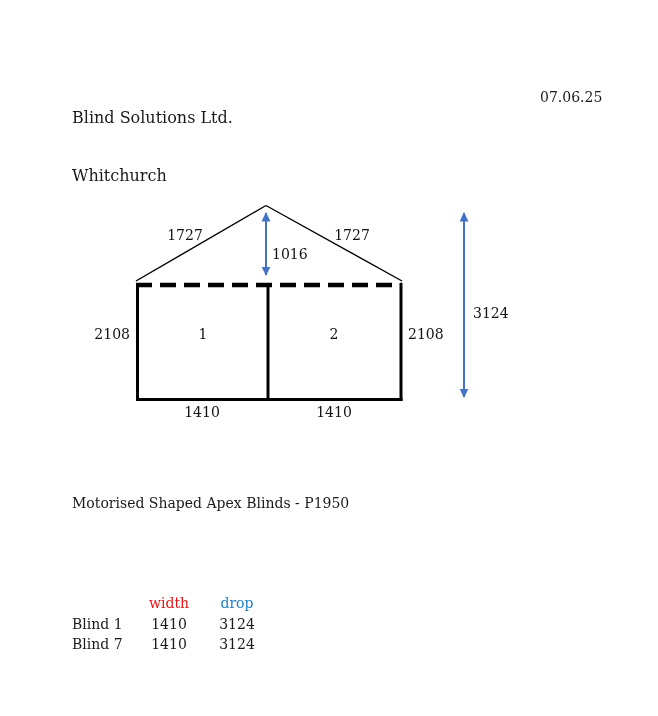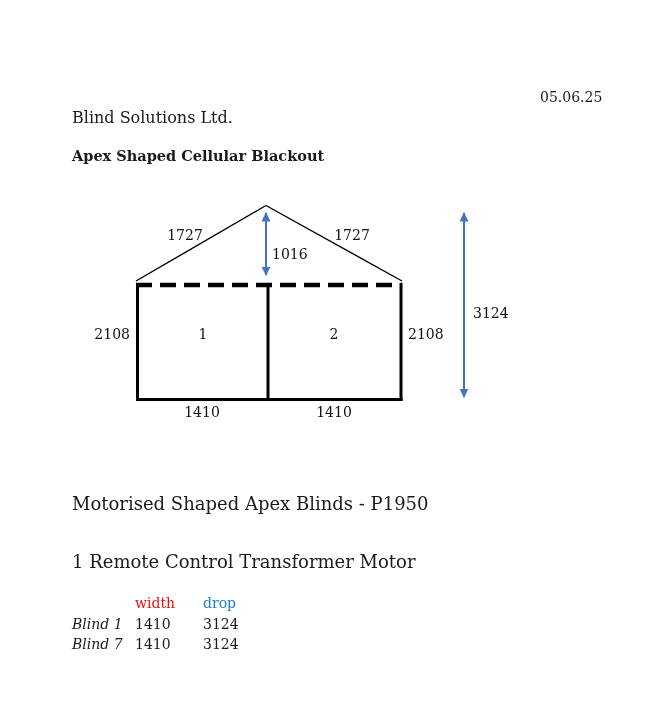--- a/index.html
+++ b/index.html
@@ -25,45 +25,45 @@
   }
   .diagram-svg{
     position:absolute;left:0;top:0;width:658px;height:716px;
   }
   .diagram-svg text{
     font-family:"DejaVu Serif","Liberation Serif",serif;
     font-size:14px;fill:#111111;
   }
   .desc-block{
     position:absolute;left:72px;top:455px;
-    font-size:18px;line-height:19.4px;white-space:pre-wrap;
+    font-size:14px;line-height:19.4px;white-space:pre-wrap;
   }
   .blind-table{
     position:absolute;left:72px;top:593px;
     font-size:14px;line-height:20.6px;
   }
   .t-row{display:flex;}
-  .t-cell-name{width:63px;text-align:left;font-style:italic;}
-  .t-cell-width{width:68px;text-align:left;}
-  .t-cell-drop{width:68px;}
+  .t-cell-name{width:63px;text-align:left;}
+  .t-cell-width{width:68px;text-align:center;}
+  .t-cell-drop{width:68px;text-align:center;}
   .c-width{color:#e81313;}
   .c-drop{color:#1b7ecc;}
 </style>
 </head>
 <body>
 
 <div class="page">
 
   <div class="header-block">
     <div>Blind Solutions Ltd.</div>
+    <div>Whitchurch</div>
   </div>
 
-  <div class="doc-date">05.06.25</div>
+  <div class="doc-date">07.06.25</div>
 
-  <div class="doc-title">Apex Shaped Cellular Blackout</div>
 
   <svg class="diagram-svg" viewBox="0 0 658 716" xmlns="http://www.w3.org/2000/svg" aria-hidden="true">
     <defs>
       <marker id="ah" markerUnits="userSpaceOnUse" markerWidth="10" markerHeight="9" refX="8.5" refY="4.5" orient="auto-start-reverse">
         <path d="M0 0 L9.5 4.5 L0 9 Z" fill="#4472C4"></path>
       </marker>
     </defs>
 
     <line x1="266" y1="205.5" x2="136" y2="281" stroke="#000" stroke-width="1.4"></line>
     <line x1="266" y1="205.5" x2="402" y2="281" stroke="#000" stroke-width="1.4"></line>
@@ -85,21 +85,20 @@
     <text x="408" y="339" text-anchor="start">2108</text>
     <text x="203" y="339" text-anchor="middle">1</text>
     <text x="334" y="339" text-anchor="middle">2</text>
     <text x="202" y="417" text-anchor="middle">1410</text>
     <text x="334" y="417" text-anchor="middle">1410</text>
     <text x="473" y="318" text-anchor="start">3124</text>
   </svg>
 
   <div class="desc-block">
     <div>Motorised Shaped Apex Blinds - P1950</div>
-    <div>1 Remote Control Transformer Motor</div>
   </div>
 
   <div class="blind-table">
     <div class="t-row">
       <div class="t-cell-name"></div>
       <div class="t-cell-width c-width">width</div>
       <div class="t-cell-drop c-drop">drop</div>
     </div>
     <div class="t-row">
       <div class="t-cell-name">Blind 1</div>

